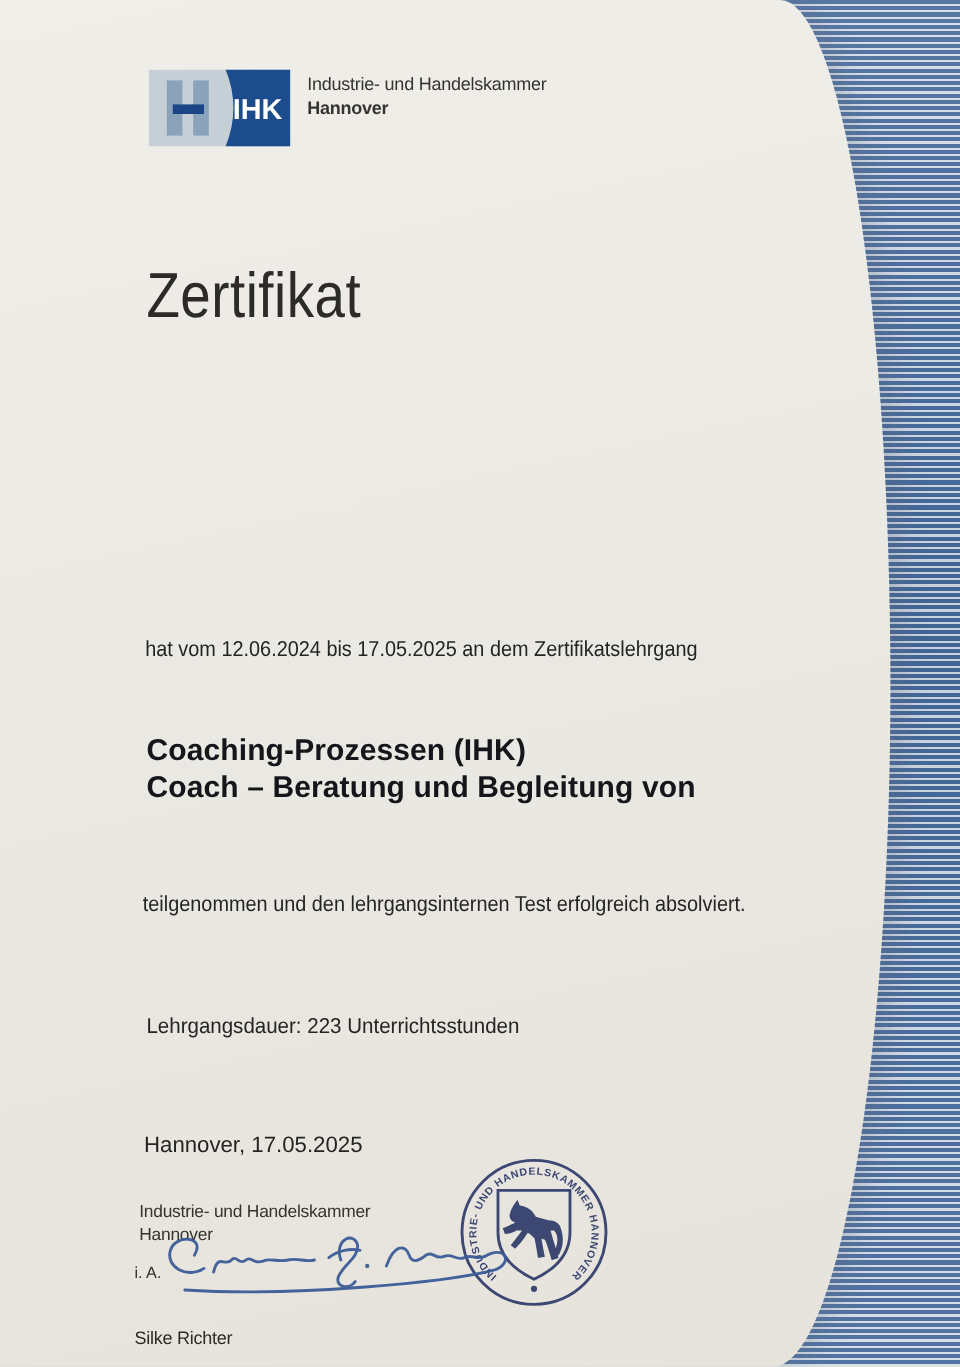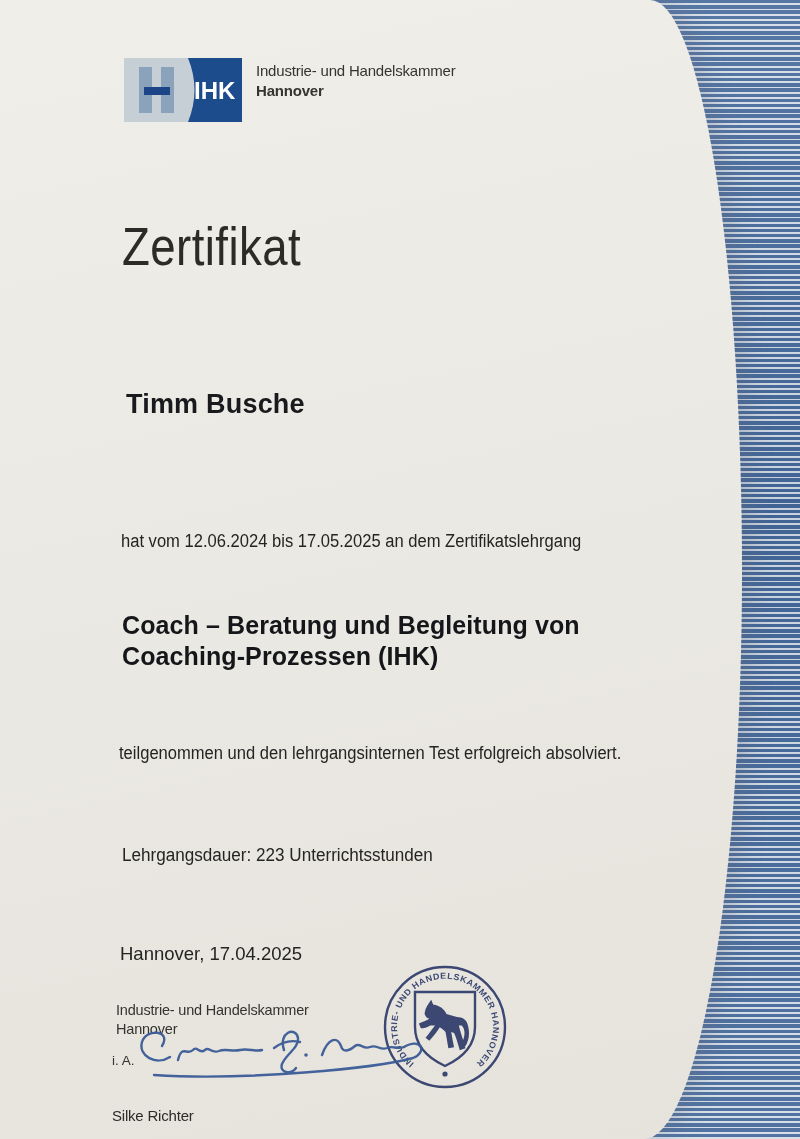--- a/index.html
+++ b/index.html
@@ -61,34 +61,33 @@
       <text x="70" y="41" font-family="Liberation Sans, sans-serif" font-size="24" font-weight="bold" fill="#ffffff">IHK</text>
     </svg>
 
     <div class="abs org">
       <div>Industrie- und Handelskammer</div>
       <div class="b">Hannover</div>
     </div>
 
     <h1 class="abs title">Zertifikat</h1>
 
-    <div class="abs recipient">Timm Busche</div>
 
     <div class="abs intro">hat vom 12.06.2024 bis 17.05.2025 an dem Zertifikatslehrgang</div>
 
     <div class="abs course">
+      <div>Coaching-Prozessen (IHK)</div>
       <div>Coach – Beratung und Begleitung von</div>
-      <div>Coaching-Prozessen (IHK)</div>
     </div>
 
     <div class="abs completion">teilgenommen und den lehrgangsinternen Test erfolgreich absolviert.</div>
 
     <div class="abs duration">Lehrgangsdauer: 223 Unterrichtsstunden</div>
 
-    <div class="abs placedate">Hannover, 17.04.2025</div>
+    <div class="abs placedate">Hannover, 17.05.2025</div>
 
     <div class="abs issuer">
       <div>Industrie- und Handelskammer</div>
       <div>Hannover</div>
     </div>
 
     <div class="abs sigprefix">i. A.</div>
 
     <svg class="abs signature" viewBox="0 0 312 66" width="312" height="66">
       <g fill="none" stroke="#3b5b97" stroke-width="2.4" stroke-linecap="round" stroke-linejoin="round" opacity="0.95">

